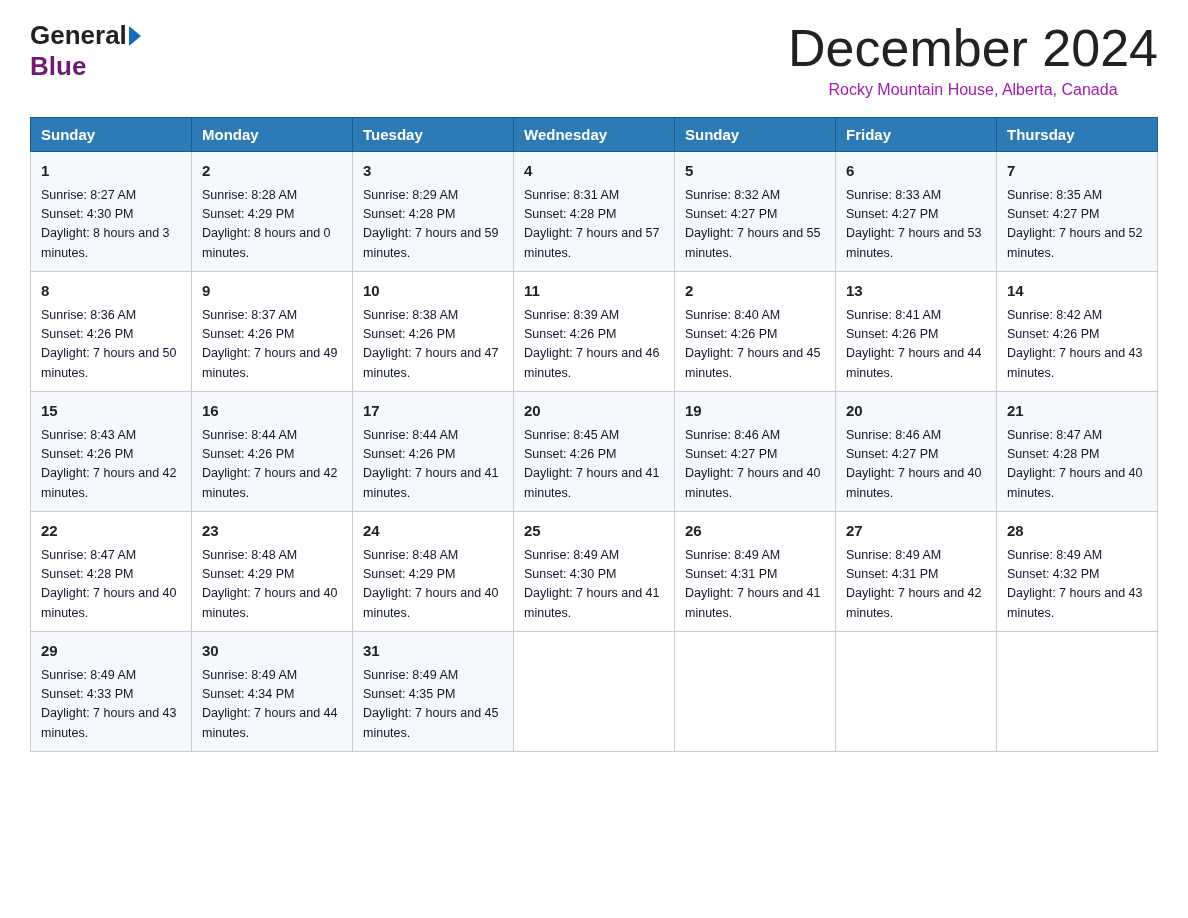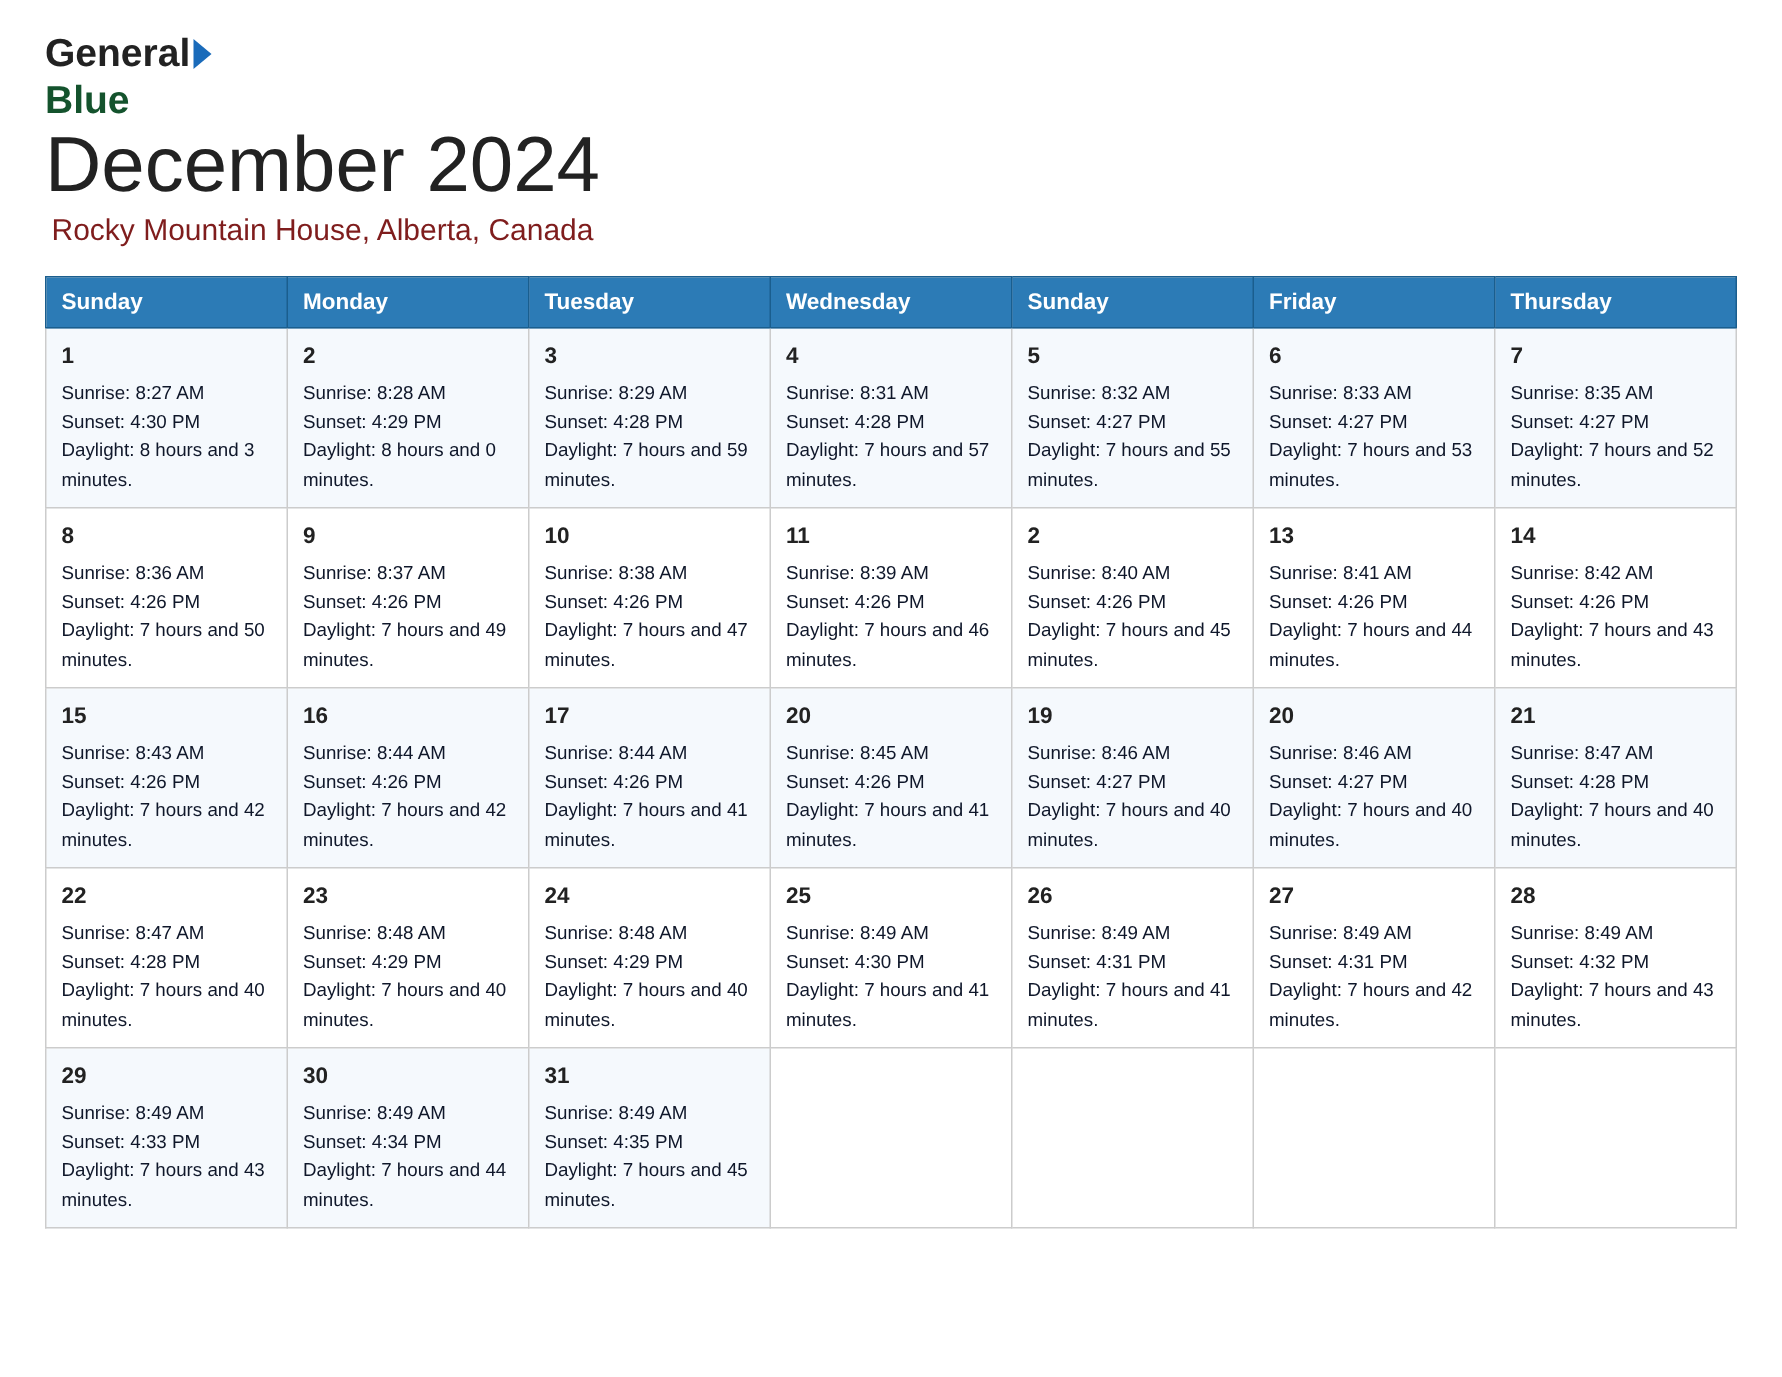--- a/index.html
+++ b/index.html
@@ -9,21 +9,20 @@
       color: #222;
       width: 1188px;
       min-height: 918px;
       padding: 20px 30px;
     }
     .header {
       display: flex;
       justify-content: space-between;
       align-items: flex-start;
       margin-bottom: 18px;
-      flex-direction: column;
     }
     .logo {
       display: flex;
       flex-direction: column;
       align-items: flex-start;
     }
     .logo-text {
       display: flex;
       align-items: center;
       font-size: 26px;
@@ -35,36 +34,36 @@
       display: inline-block;
       width: 0;
       height: 0;
       border-left: 12px solid #1a6bba;
       border-top: 10px solid transparent;
       border-bottom: 10px solid transparent;
       margin: 0 2px;
       vertical-align: middle;
     }
     .logo-blue {
-      color: #14532d;
+      color: #701a75;
       font-size: 26px;
       font-weight: bold;
     }
     .title-block {
       text-align: center;
     }
     .month-title {
       font-size: 52px;
       font-weight: 300;
       color: #222;
       line-height: 1.1;
     }
     .location {
-      font-size: 20px;
-      color: #7f1d1d;
+      font-size: 16px;
+      color: #a21caf;
       margin-top: 4px;
     }
     table {
       width: 100%;
       border-collapse: collapse;
     }
     thead tr th {
       background-color: #2c7bb6;
       color: #fff;
       font-size: 15px;

